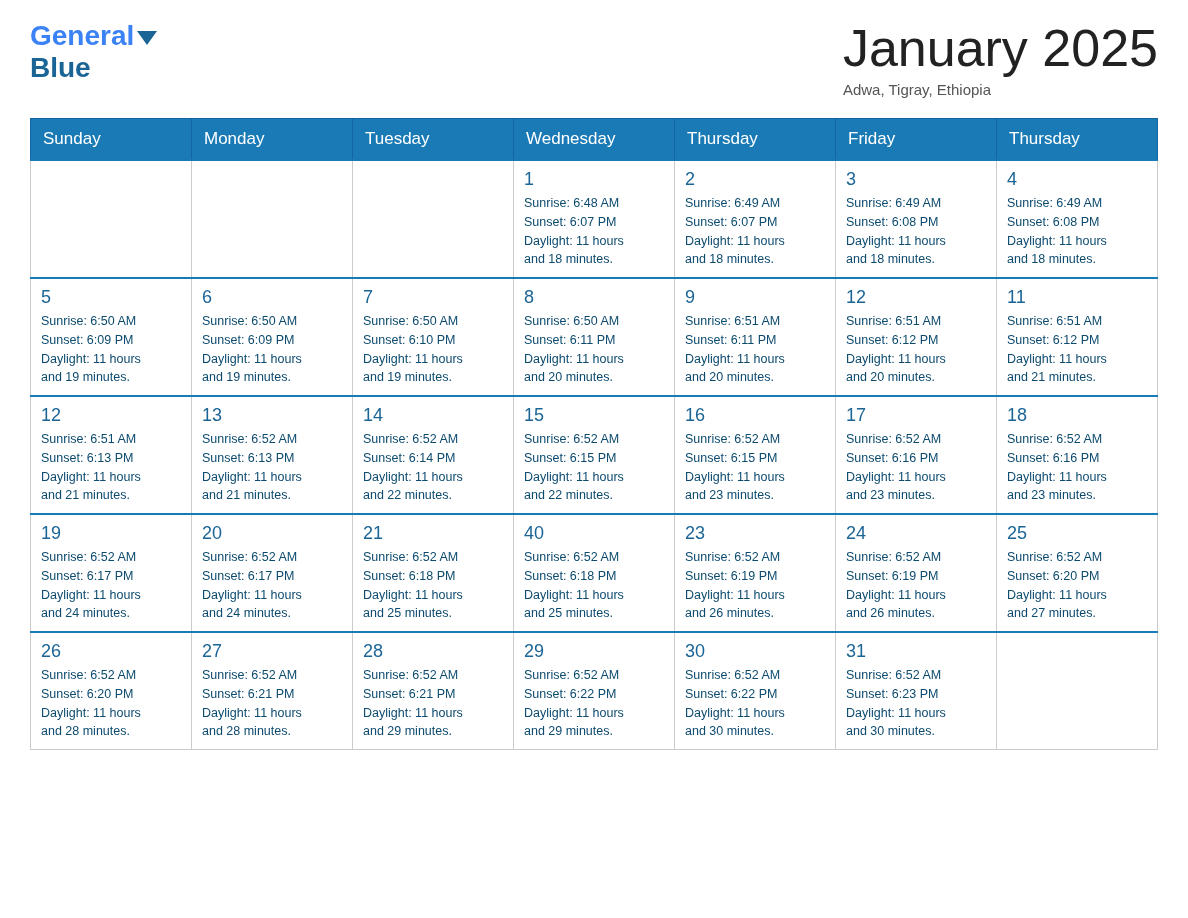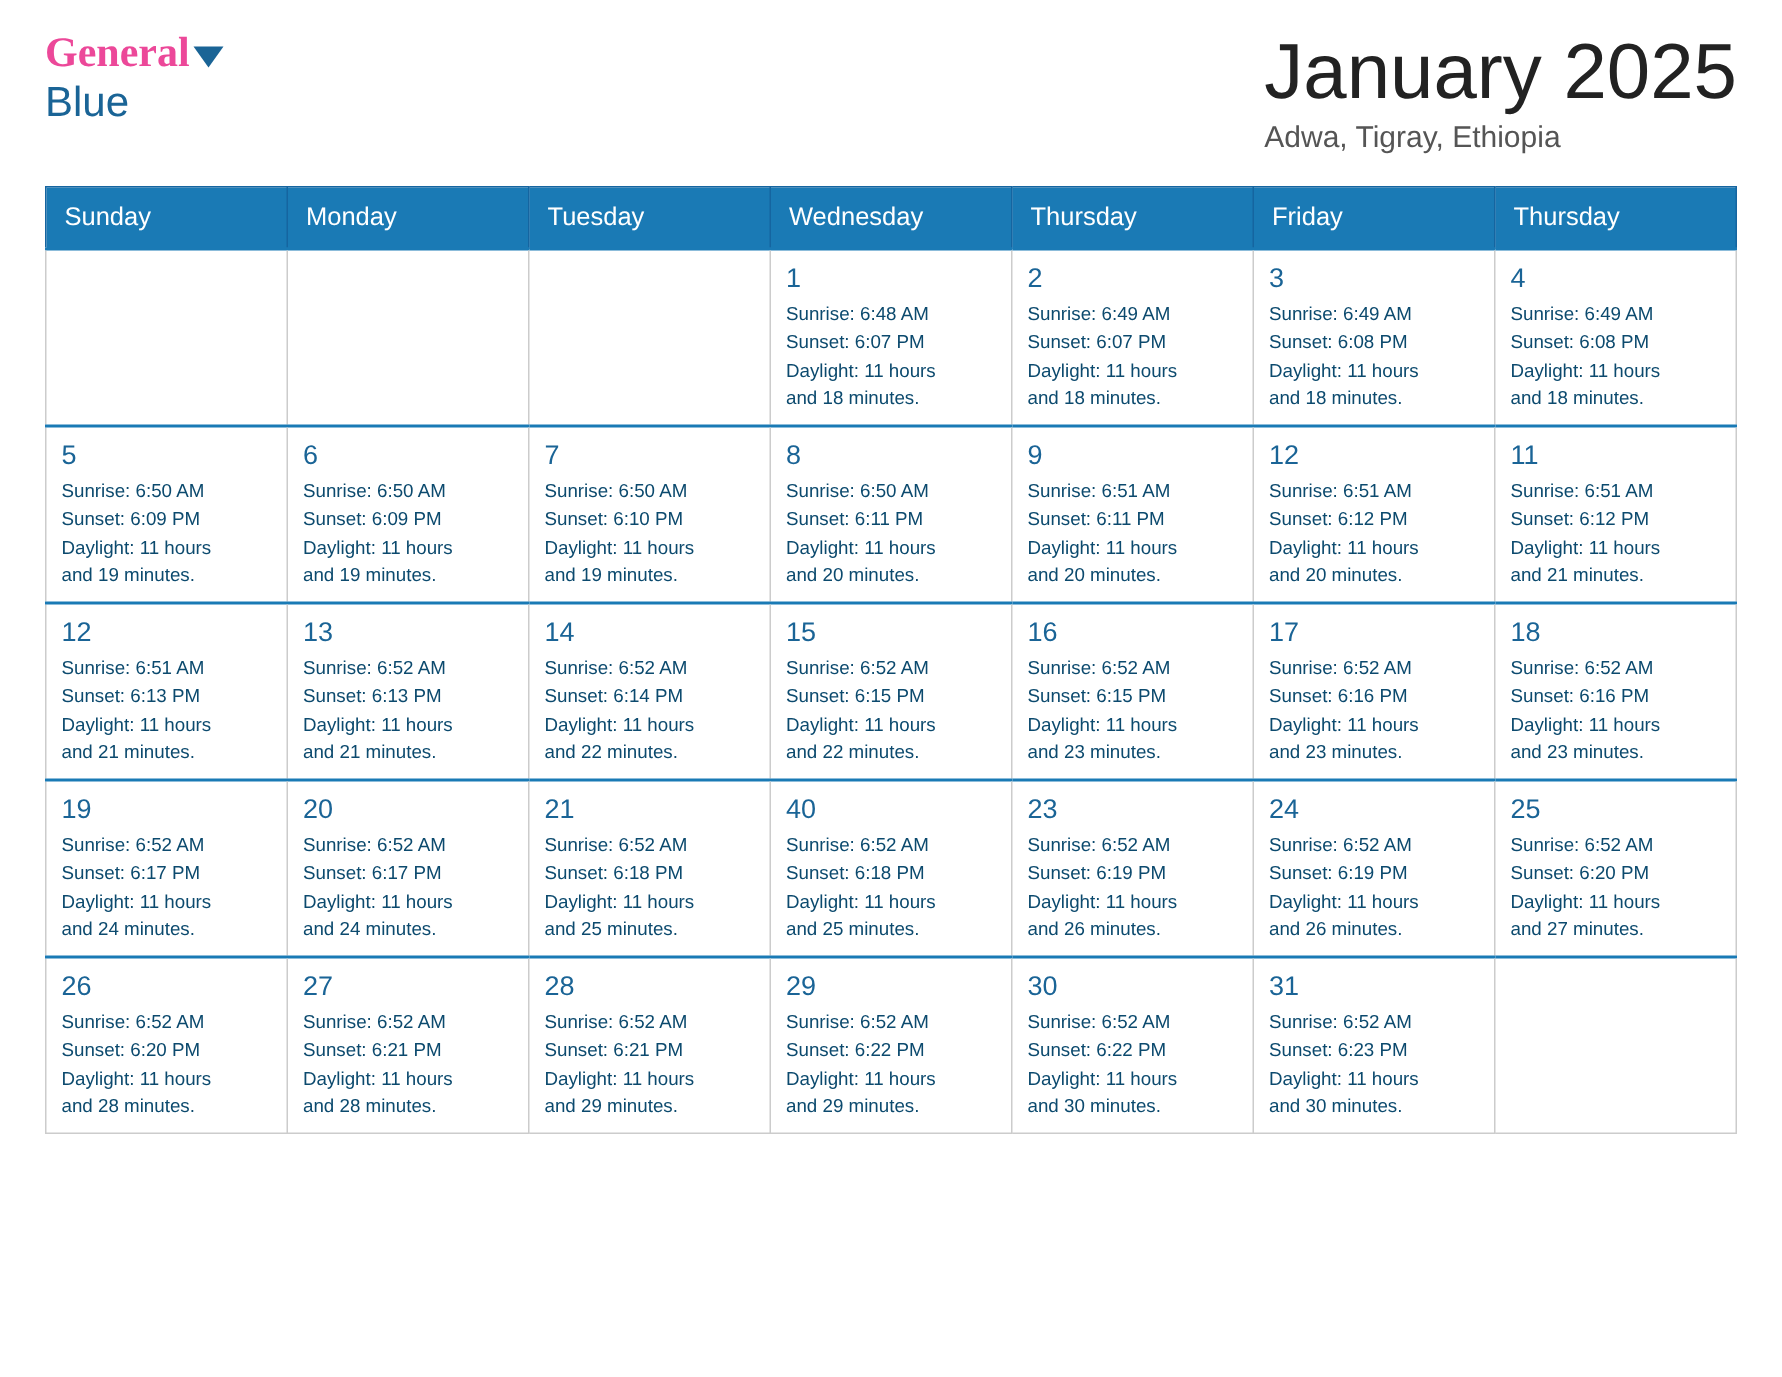--- a/index.html
+++ b/index.html
@@ -17,50 +17,49 @@
       margin-bottom: 20px;
     }
     .logo {
       display: flex;
       flex-direction: column;
       align-items: flex-start;
     }
     .logo-general {
       font-size: 28px;
       font-weight: bold;
-      color: #ec4899;
+      color: #3b82f6;
       display: flex;
       align-items: center;
-      font-family: Liberation Serif, serif;
     }
     .logo-arrow {
       width: 0;
       height: 0;
       border-left: 10px solid transparent;
       border-right: 10px solid transparent;
       border-top: 14px solid #1a6496;
       margin-left: 3px;
       margin-top: 4px;
     }
     .logo-blue {
       font-size: 28px;
-      font-weight: normal;
+      font-weight: bold;
       color: #1a6496;
     }
     .title-section {
       text-align: left;
     }
     .month-title {
       font-size: 52px;
       font-weight: normal;
       color: #222;
       line-height: 1.1;
     }
     .location-title {
-      font-size: 20px;
+      font-size: 15px;
       color: #555;
       margin-top: 4px;
     }
     .calendar-table {
       width: 100%;
       border-collapse: collapse;
       border: 1px solid #ccc;
     }
     .calendar-table th {
       background-color: #1a7ab5;

